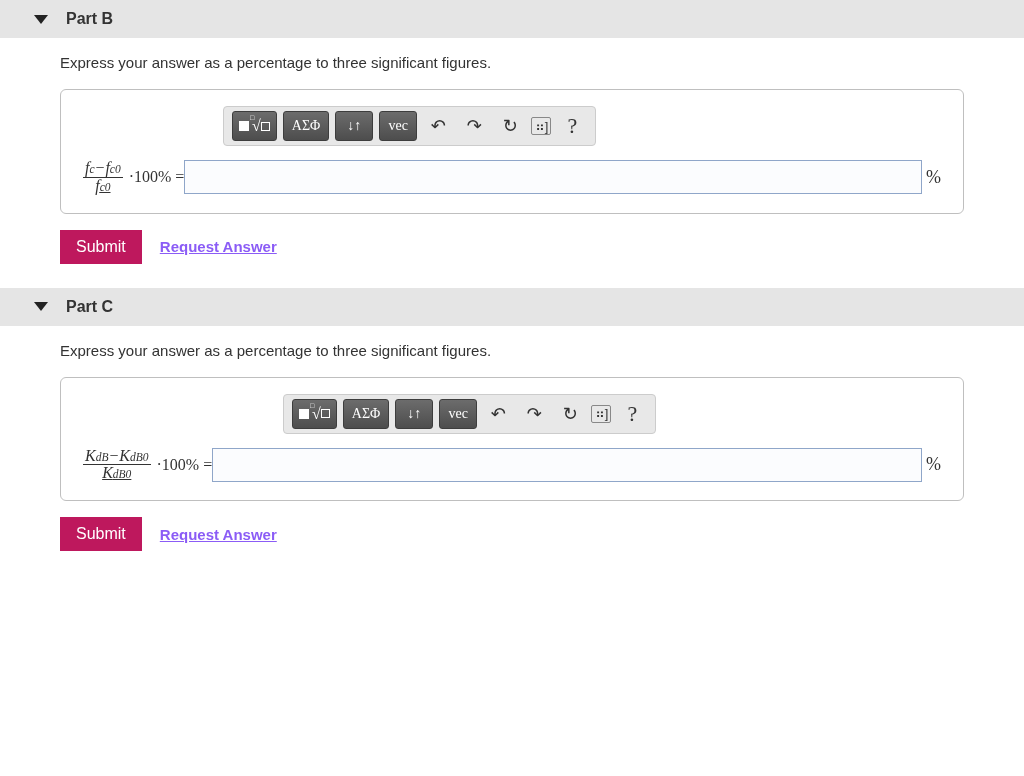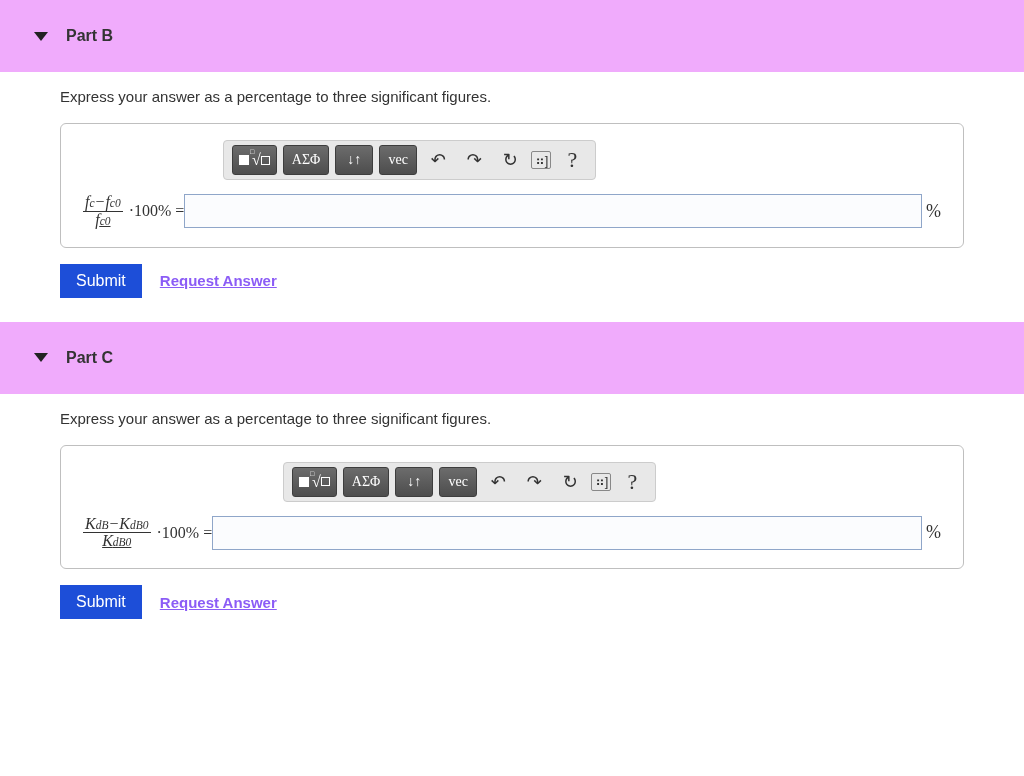--- a/index.html
+++ b/index.html
@@ -6,22 +6,22 @@
   body {
     margin: 0;
     padding: 0;
     font-family: Arial, Helvetica, sans-serif;
     font-size: 15px;
     color: #333;
     background: #fff;
     width: 1024px;
   }
   .part-header {
-    background: #f0abfc;
-    padding: 27px 16px;
+    background: #e5e5e5;
+    padding: 10px 16px;
     display: flex;
     align-items: center;
     gap: 18px;
     margin-bottom: 16px;
   }
   .caret-down {
     width: 0;
     height: 0;
     border-left: 7px solid transparent;
     border-right: 7px solid transparent;
@@ -175,21 +175,21 @@
     font-size: 18px;
     padding-left: 4px;
   }
   .actions {
     margin-top: 16px;
     display: flex;
     align-items: center;
     gap: 18px;
   }
   .submit-btn {
-    background: #1d4ed8;
+    background: #be185d;
     color: #fff;
     border: none;
     padding: 8px 16px;
     font-size: 16px;
     cursor: pointer;
   }
   .req-link {
     color: #8b5cf6;
     font-weight: bold;
     text-decoration: underline;

